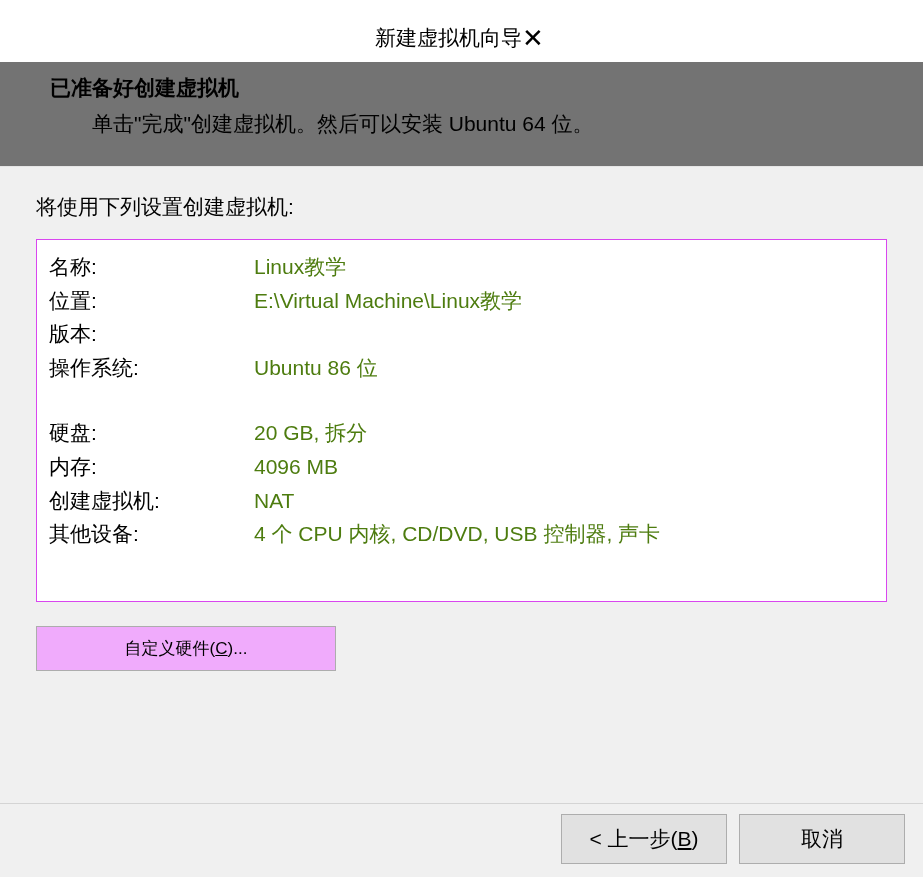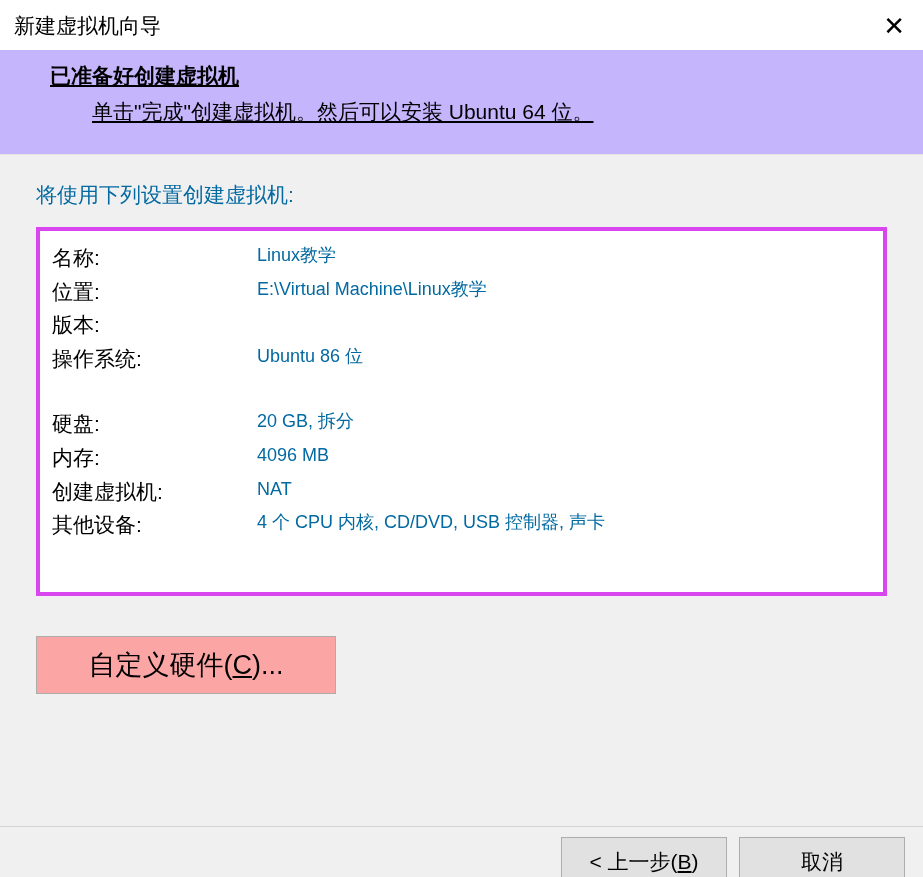--- a/index.html
+++ b/index.html
@@ -10,90 +10,89 @@
     body {
       font-family: "Microsoft YaHei", "Segoe UI", Tahoma, sans-serif;
       font-size: 20px;
       background: #ffffff;
       width: 923px;
       height: 877px;
       overflow: hidden;
     }
     .titlebar {
       display: flex;
-      justify-content: space-between;
+      justify-content: center;
       align-items: center;
-      padding: 12px 18px 10px 14px;
+      padding: 24px 18px 10px 14px;
       background: #ffffff;
     }
     .titlebar-title {
       font-size: 21px;
       color: #000;
     }
     .close-icon {
       font-size: 26px;
       color: #000;
       cursor: pointer;
       line-height: 1;
       font-weight: 400;
     }
     .header-area {
-      background: #c4b5fd;
+      background: #737373;
       padding: 12px 14px 28px 50px;
-      text-decoration: underline;
     }
     .header-title {
       font-size: 21px;
       font-weight: 700;
       color: #000;
       margin-bottom: 8px;
     }
     .header-subtitle {
       font-size: 21px;
       color: #000;
       padding-left: 42px;
     }
     .content-area {
       background: #f0f0f0;
       padding: 26px 36px 20px 36px;
       border-top: 1px solid #e5e5e5;
     }
     .section-label {
       font-size: 21px;
-      color: #0369a1;
+      color: #000000;
       margin-bottom: 18px;
     }
     .summary-box {
       background: #ffffff;
-      border: 4px solid #d946ef;
+      border: 1px solid #d946ef;
       padding: 10px 12px 50px 12px;
-      margin-bottom: 40px;
+      margin-bottom: 24px;
     }
     .summary-row {
       display: flex;
       line-height: 1.6;
     }
     .summary-row.gap {
       margin-top: 32px;
     }
     .summary-label {
       width: 205px;
       flex-shrink: 0;
       color: #000;
       font-size: 21px;
     }
     .summary-value {
-      color: #0369a1;
-      font-size: 18px;
+      color: #4d7c0f;
+      font-size: 21px;
     }
     .customize-btn {
-      background: #fca5a5;
+      background: #f0abfc;
       border: 1px solid #adadad;
       padding: 10px 24px;
-      font-size: 27px;
+      font-size: 17px;
       font-family: inherit;
       cursor: pointer;
       min-width: 300px;
       text-align: center;
     }
     .customize-btn .hotkey {
       text-decoration: underline;
     }
     .spacer {
       height: 112px;

